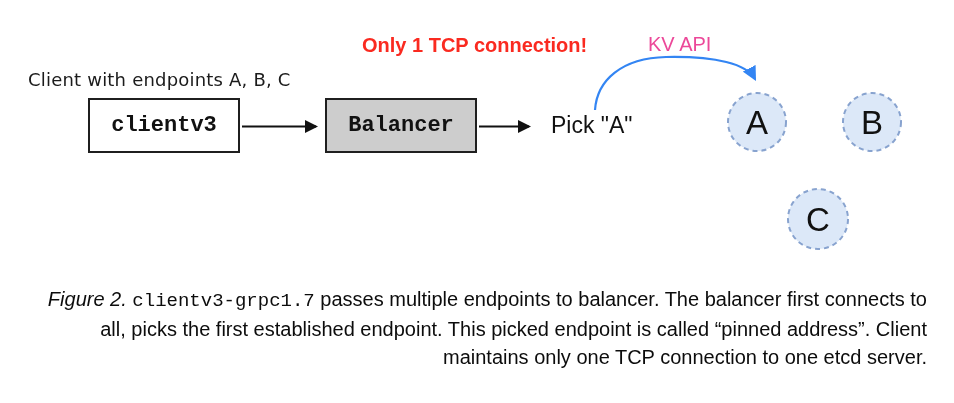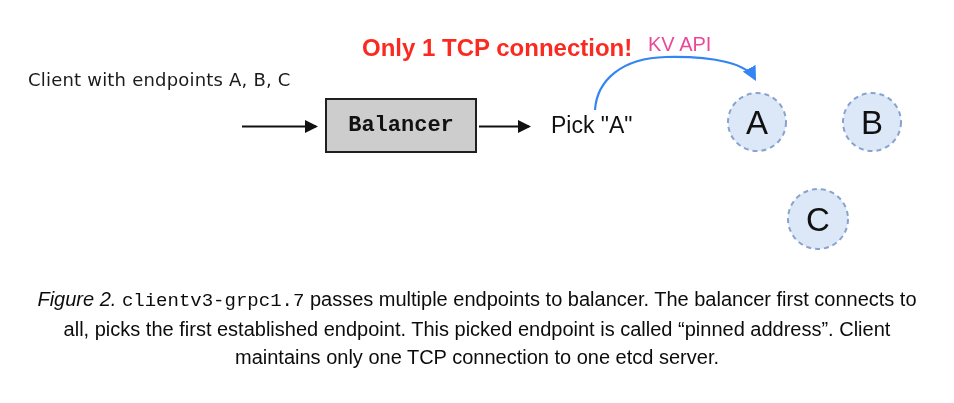--- a/index.html
+++ b/index.html
@@ -50,21 +50,21 @@
     font-size: 22px;
     color: #111111;
   }
   .clientv3-box { left: 88px; background: #ffffff; }
   .balancer-box { left: 325px; background: #cdcdcd; }
 
   .tcp-annotation {
     position: absolute;
     left: 362px;
     top: 34px;
-    font-size: 24px;
+    font-size: 20px;
     font-weight: bold;
     color: #fa2a20;
     white-space: nowrap;
   }
 
   .kv-annotation {
     position: absolute;
     left: 648px;
     top: 33px;
     font-size: 20px;
@@ -86,21 +86,21 @@
     font-size: 33px;
     fill: #111111;
     text-anchor: middle;
   }
 
   .caption {
     position: absolute;
     left: 27px;
     top: 285px;
     width: 900px;
-    text-align: center;
+    text-align: right;
     font-size: 20px;
     line-height: 1.42;
     color: #0c0c0c;
     margin: 0;
   }
   .caption .fig-label { font-style: italic; }
   .caption .code { font-family: "Liberation Mono", monospace; font-size: 19px; }
 </style>
 </head>
 <body>
@@ -127,20 +127,23 @@
     <circle cx="872" cy="122" r="29" fill="#dce8f8" stroke="#88a3cf" stroke-width="2" stroke-dasharray="5 4"></circle>
     <circle cx="818" cy="219" r="30" fill="#dce8f8" stroke="#88a3cf" stroke-width="2" stroke-dasharray="5 4"></circle>
 
     <text class="endpoint-letter" x="757" y="134">A</text>
     <text class="endpoint-letter" x="872" y="134">B</text>
     <text class="endpoint-letter" x="818" y="231">C</text>
   </svg>
 
   <div class="client-label">Client with endpoints A, B, C</div>
 
+  <div class="node-box clientv3-box">
+    <span>clientv3</span>
+  </div>
 
   <div class="node-box balancer-box">
     <span>Balancer</span>
   </div>
 
   <div class="tcp-annotation">Only 1 TCP connection!</div>
 
   <div class="kv-annotation">KV API</div>
 
   <div class="pick-label">Pick "A"</div>

